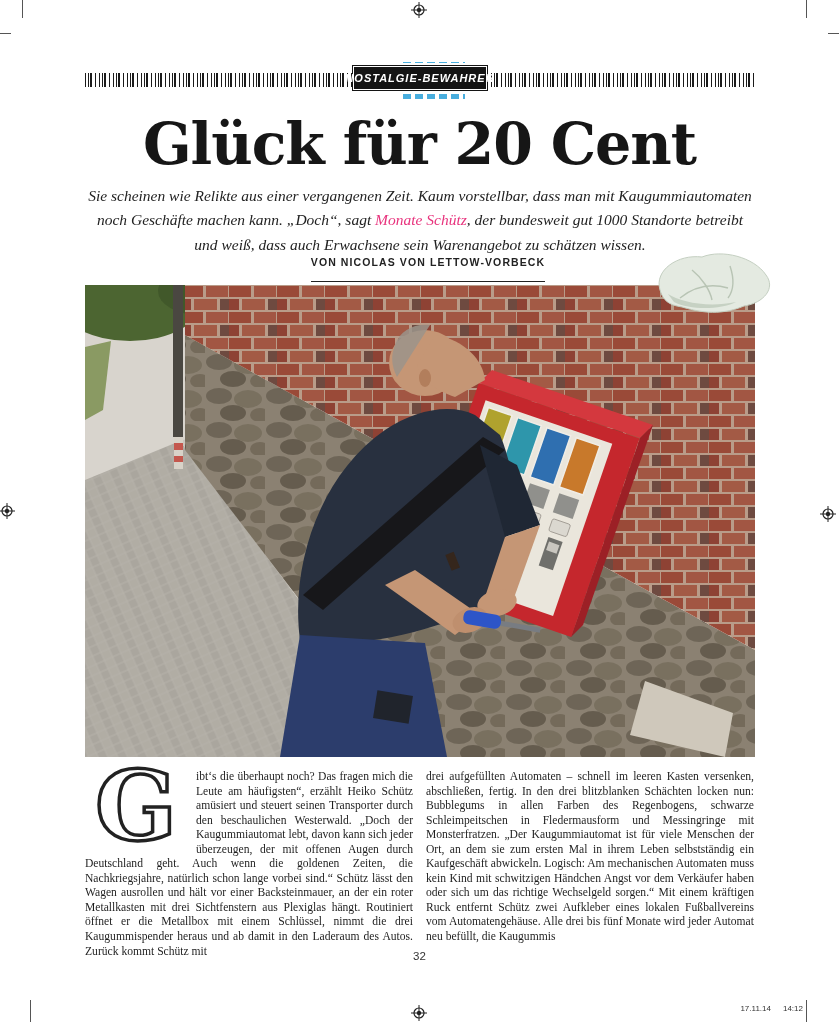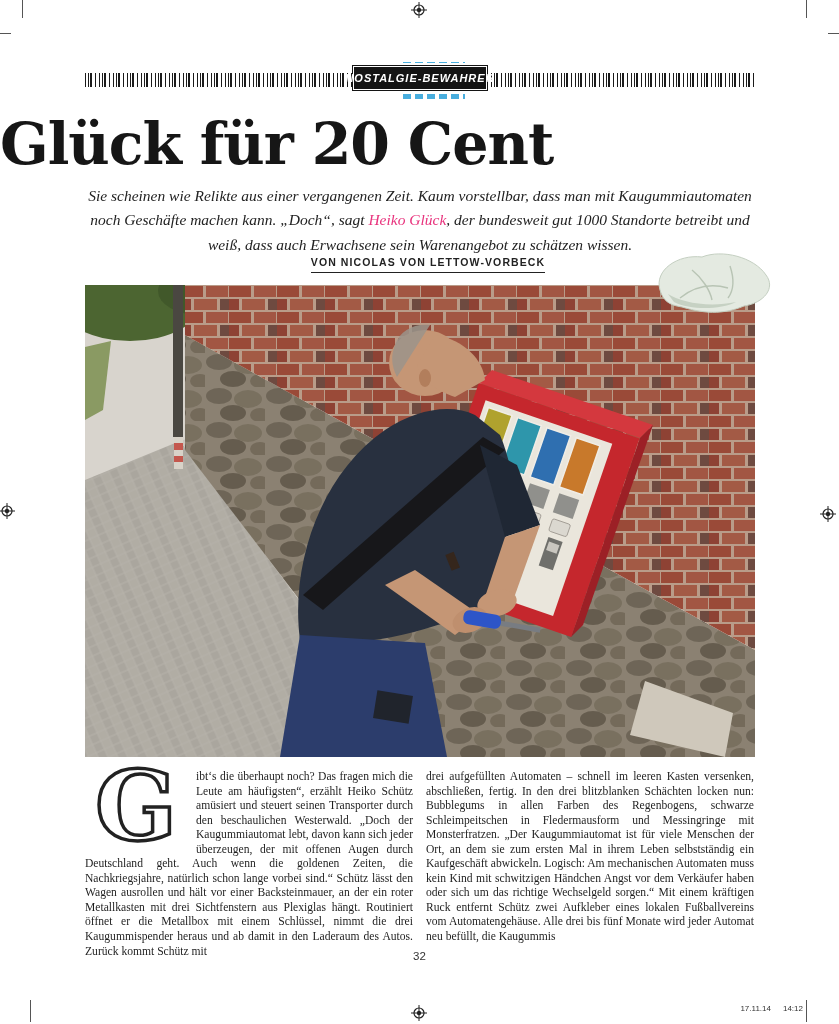--- a/index.html
+++ b/index.html
@@ -20,28 +20,28 @@
     background-image:
       repeating-linear-gradient(90deg,rgba(255,255,255,0) 0 8px,#fff 8px 12px),
       repeating-linear-gradient(0deg,#49aede 0 5px,#fff 5px 9px);}
   .kicker-box{position:absolute;left:50%;top:0;transform:translateX(-50%);
     width:132px;height:22px;background:#141414;border:1px solid #fff;
     box-shadow:0 0 0 1px #141414;display:flex;align-items:center;justify-content:center;}
   .kicker-box span{color:#fff;font:italic 700 11px "Liberation Sans",sans-serif;
     letter-spacing:1px;white-space:nowrap;}
 
   
-  .headline{position:absolute;left:0;top:110px;width:839px;margin:0;text-align:left;
+  .headline{position:absolute;left:0;top:110px;width:839px;margin:0;text-align:center;
     font-family:"DejaVu Serif",serif;font-weight:900;font-size:57px;letter-spacing:-1px;color:#161616;}
   .standfirst{position:absolute;left:85px;top:184px;width:670px;margin:0;text-align:center;
     font:italic 15.5px/1.58 "Liberation Serif",serif;color:#222;}
   .standfirst .accent{color:#e8337d;}
   .byline-wrap{position:absolute;left:85px;top:252px;width:670px;text-align:center;}
   .byline{font:700 10.5px "Liberation Sans",sans-serif;letter-spacing:1.1px;color:#222;
-    border-bottom:1.5px solid #222;padding-bottom:4px;margin-left:16px;}
+    border-bottom:1.5px solid #222;padding-bottom:13px;margin-left:16px;}
 
   
   .photo{position:absolute;left:85px;top:285px;width:670px;height:472px;margin:0;}
   .photo svg.scene{display:block;}
   .cloth{position:absolute;left:565px;top:-37px;width:130px;height:70px;}
 
   
   .bodytext{position:absolute;left:85px;top:770px;width:670px;display:flex;gap:13px;}
   .col{width:328px;font:11.6px/14.55px "Liberation Serif",serif;color:#1e1e1e;
     text-align:justify;}
@@ -98,21 +98,21 @@
   <header class="kicker-band">
     <div class="barcode"></div>
     <div class="blue-dashes"></div>
     <div class="kicker-box">
       <span>NOSTALGIE-BEWAHRER</span>
     </div>
   </header>
 
   <h1 class="headline">Glück für 20 Cent</h1>
 
-  <p class="standfirst"><span>Sie scheinen wie Relikte aus einer vergangenen Zeit. Kaum vorstellbar, dass man mit Kaugummiautomaten noch Geschäfte machen kann. „Doch“, sagt </span><span class="accent">Heiko Glück</span><span>, der bundesweit gut 1000 Standorte betreibt und weiß, dass auch Erwachsene sein Warenangebot zu schätzen wissen.</span></p>
+  <p class="standfirst"><span>Sie scheinen wie Relikte aus einer vergangenen Zeit. Kaum vorstellbar, dass man mit Kaugummiautomaten noch Geschäfte machen kann. „Doch“, sagt </span><span class="accent">Monate Schütz</span><span>, der bundesweit gut 1000 Standorte betreibt und weiß, dass auch Erwachsene sein Warenangebot zu schätzen wissen.</span></p>
 
   <div class="byline-wrap">
     <span class="byline">VON NICOLAS VON LETTOW-VORBECK</span>
   </div>
 
   <figure class="photo">
     <svg class="scene" width="670" height="472" viewBox="0 0 670 472">
       <defs>
         <pattern id="bricks" width="48" height="26" patternUnits="userSpaceOnUse">
           <rect width="48" height="26" fill="#b99c89"></rect>

